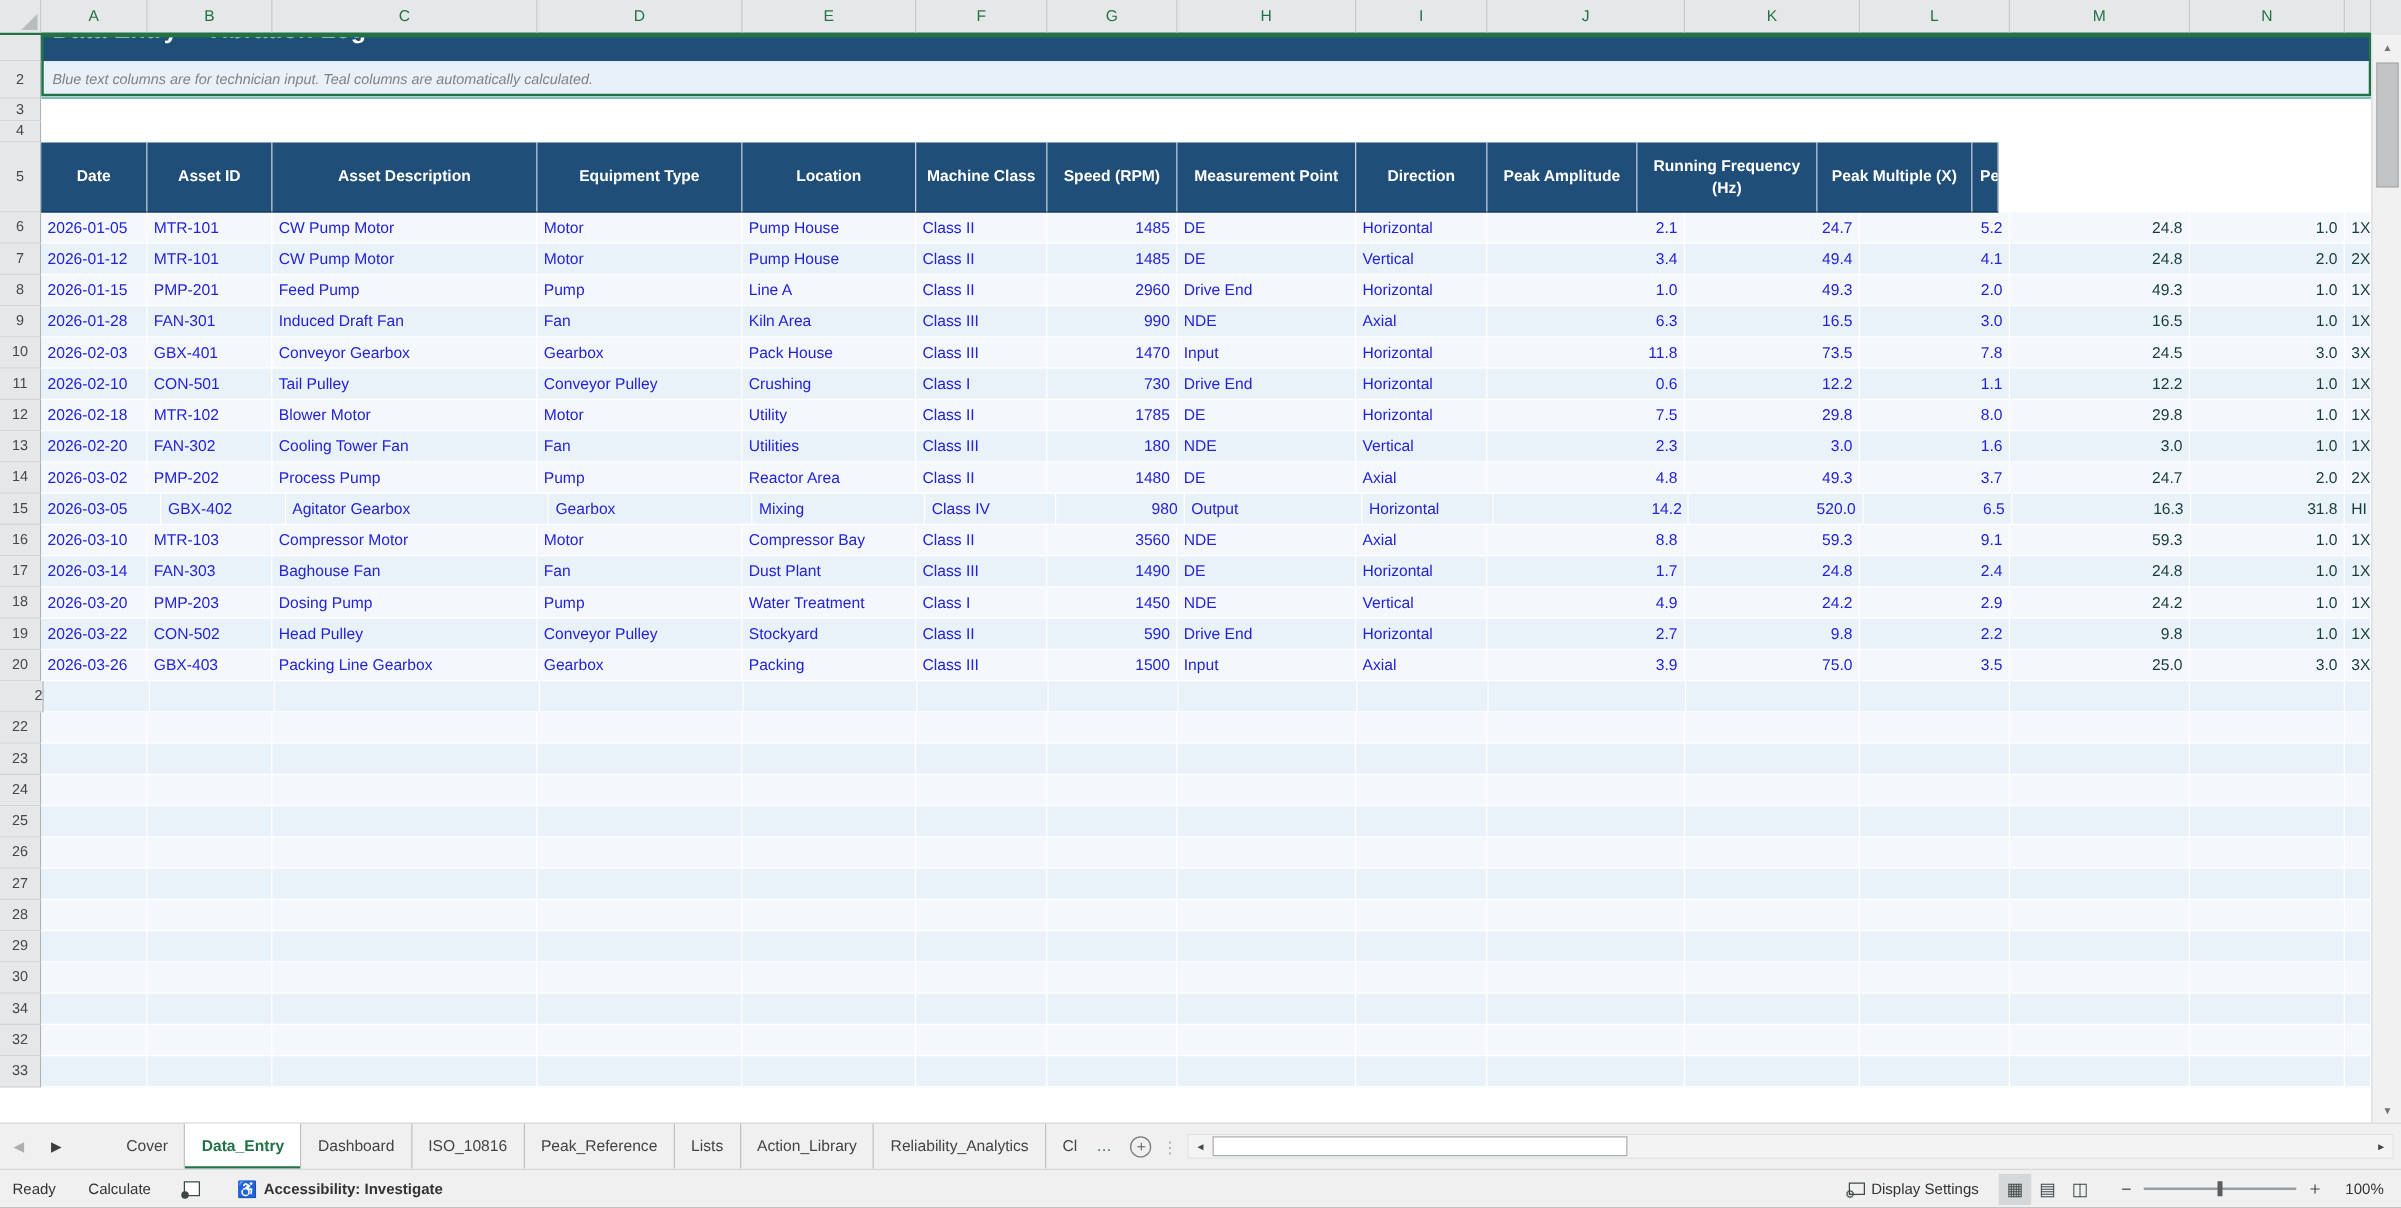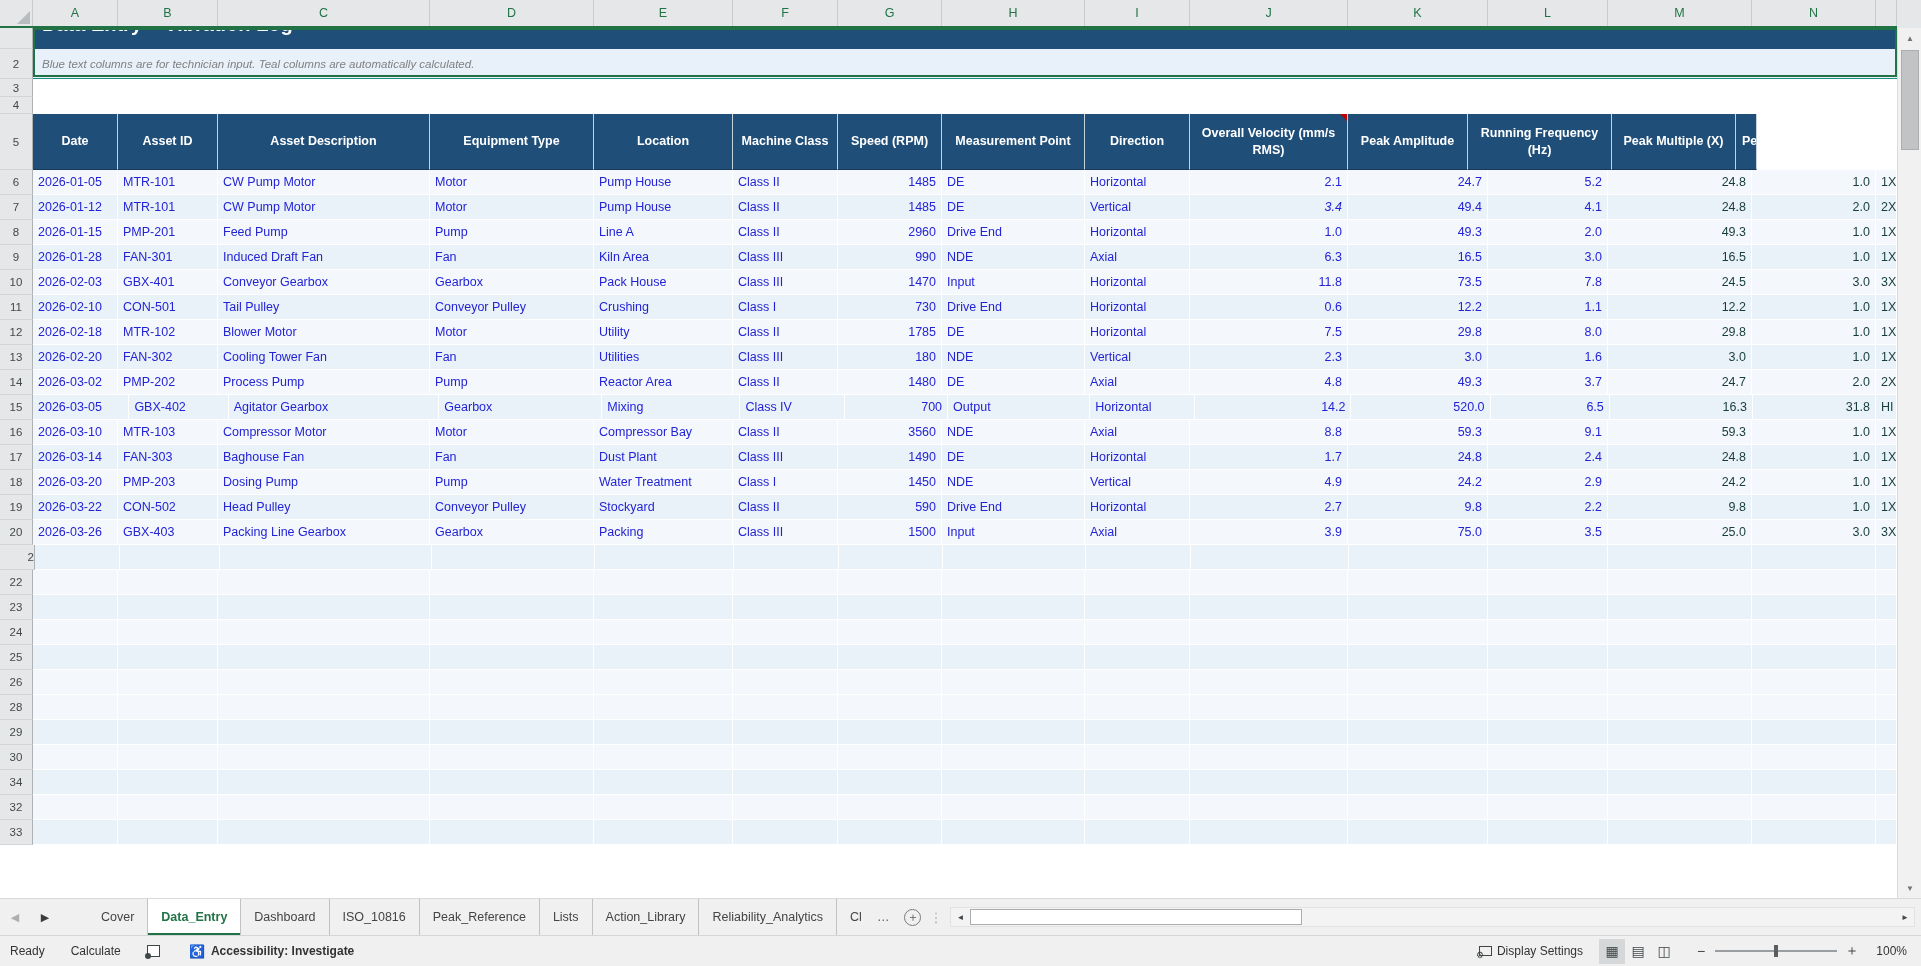--- a/index.html
+++ b/index.html
@@ -142,21 +142,20 @@
         <div class="gut" style="height: 56px;">5</div>
         <div class="hd" style="width: 85px;">Date</div>
         <div class="hd" style="width: 100px;">Asset ID</div>
         <div class="hd" style="width: 212px;">Asset Description</div>
         <div class="hd" style="width: 164px;">Equipment Type</div>
         <div class="hd" style="width: 139px;">Location</div>
         <div class="hd" style="width: 105px;">Machine Class</div>
         <div class="hd" style="width: 104px;">Speed (RPM)</div>
         <div class="hd" style="width: 143px;">Measurement Point</div>
         <div class="hd" style="width: 105px;">Direction</div>
-        <div class="hd" style="width: 158px;">Overall Velocity (mm/s RMS)<span class="redtri"></span></div>
         <div class="hd" style="width: 120px;">Peak Amplitude</div>
         <div class="hd" style="width: 144px;">Running Frequency (Hz)</div>
         <div class="hd" style="width: 124px;">Peak Multiple (X)</div>
         <div class="hd clip" style="width: 21px;">Pe</div>
       </div>
       <div class="row bandA">
         <div class="gut" style="height: 25px;">6</div>
         <div class="c al-l in" style="width: 85px;">2026-01-05</div>
         <div class="c al-l in" style="width: 100px;">MTR-101</div>
         <div class="c al-l in" style="width: 212px;">CW Pump Motor</div>
@@ -177,21 +176,21 @@
         <div class="gut" style="height: 25px;">7</div>
         <div class="c al-l in" style="width: 85px;">2026-01-12</div>
         <div class="c al-l in" style="width: 100px;">MTR-101</div>
         <div class="c al-l in" style="width: 212px;">CW Pump Motor</div>
         <div class="c al-l in" style="width: 164px;">Motor</div>
         <div class="c al-l in" style="width: 139px;">Pump House</div>
         <div class="c al-l in" style="width: 105px;">Class II</div>
         <div class="c al-r in" style="width: 104px;">1485</div>
         <div class="c al-l in" style="width: 143px;">DE</div>
         <div class="c al-l in" style="width: 105px;">Vertical</div>
-        <div class="c al-r in" style="width: 158px; font-style: italic;">3.4</div>
+        <div class="c al-r in" style="width: 158px;">3.4</div>
         <div class="c al-r in" style="width: 140px;">49.4</div>
         <div class="c al-r in" style="width: 120px;">4.1</div>
         <div class="c al-r ca" style="width: 144px;">24.8</div>
         <div class="c al-r ca" style="width: 124px;">2.0</div>
         <div class="c al-l ca" style="width: 21px;">2X</div>
       </div>
       <div class="row bandA">
         <div class="gut" style="height: 25px;">8</div>
         <div class="c al-l in" style="width: 85px;">2026-01-15</div>
         <div class="c al-l in" style="width: 100px;">PMP-201</div>
@@ -318,21 +317,21 @@
         <div class="c al-l ca" style="width: 21px;">2X</div>
       </div>
       <div class="row bandB">
         <div class="gut" style="height: 25px;">15</div>
         <div class="c al-l in" style="width: 97px;">2026-03-05</div>
         <div class="c al-l in" style="width: 100px;">GBX-402</div>
         <div class="c al-l in" style="width: 212px;">Agitator Gearbox</div>
         <div class="c al-l in" style="width: 164px;">Gearbox</div>
         <div class="c al-l in" style="width: 139px;">Mixing</div>
         <div class="c al-l in" style="width: 105px;">Class IV</div>
-        <div class="c al-r in" style="width: 104px;">700</div>
+        <div class="c al-r in" style="width: 104px;">980</div>
         <div class="c al-l in" style="width: 143px;">Output</div>
         <div class="c al-l in" style="width: 105px;">Horizontal</div>
         <div class="c al-r in" style="width: 158px;">14.2</div>
         <div class="c al-r in" style="width: 140px;">520.0</div>
         <div class="c al-r in" style="width: 120px;">6.5</div>
         <div class="c al-r ca" style="width: 144px;">16.3</div>
         <div class="c al-r ca" style="width: 124px;">31.8</div>
         <div class="c al-l ca" style="width: 21px;">HI</div>
       </div>
       <div class="row bandA">
@@ -510,20 +509,38 @@
         <div class="c" style="width: 105px;"></div>
         <div class="c" style="width: 158px;"></div>
         <div class="c" style="width: 140px;"></div>
         <div class="c" style="width: 120px;"></div>
         <div class="c" style="width: 144px;"></div>
         <div class="c" style="width: 124px;"></div>
         <div class="c" style="width: 21px;"></div>
       </div>
       <div class="row bandA">
         <div class="gut" style="height: 25px;">26</div>
+        <div class="c" style="width: 85px;"></div>
+        <div class="c" style="width: 100px;"></div>
+        <div class="c" style="width: 212px;"></div>
+        <div class="c" style="width: 164px;"></div>
+        <div class="c" style="width: 139px;"></div>
+        <div class="c" style="width: 105px;"></div>
+        <div class="c" style="width: 104px;"></div>
+        <div class="c" style="width: 143px;"></div>
+        <div class="c" style="width: 105px;"></div>
+        <div class="c" style="width: 158px;"></div>
+        <div class="c" style="width: 140px;"></div>
+        <div class="c" style="width: 120px;"></div>
+        <div class="c" style="width: 144px;"></div>
+        <div class="c" style="width: 124px;"></div>
+        <div class="c" style="width: 21px;"></div>
+      </div>
+      <div class="row bandB">
+        <div class="gut" style="height: 25px;">27</div>
         <div class="c" style="width: 85px;"></div>
         <div class="c" style="width: 100px;"></div>
         <div class="c" style="width: 212px;"></div>
         <div class="c" style="width: 164px;"></div>
         <div class="c" style="width: 139px;"></div>
         <div class="c" style="width: 105px;"></div>
         <div class="c" style="width: 104px;"></div>
         <div class="c" style="width: 143px;"></div>
         <div class="c" style="width: 105px;"></div>
         <div class="c" style="width: 158px;"></div>

